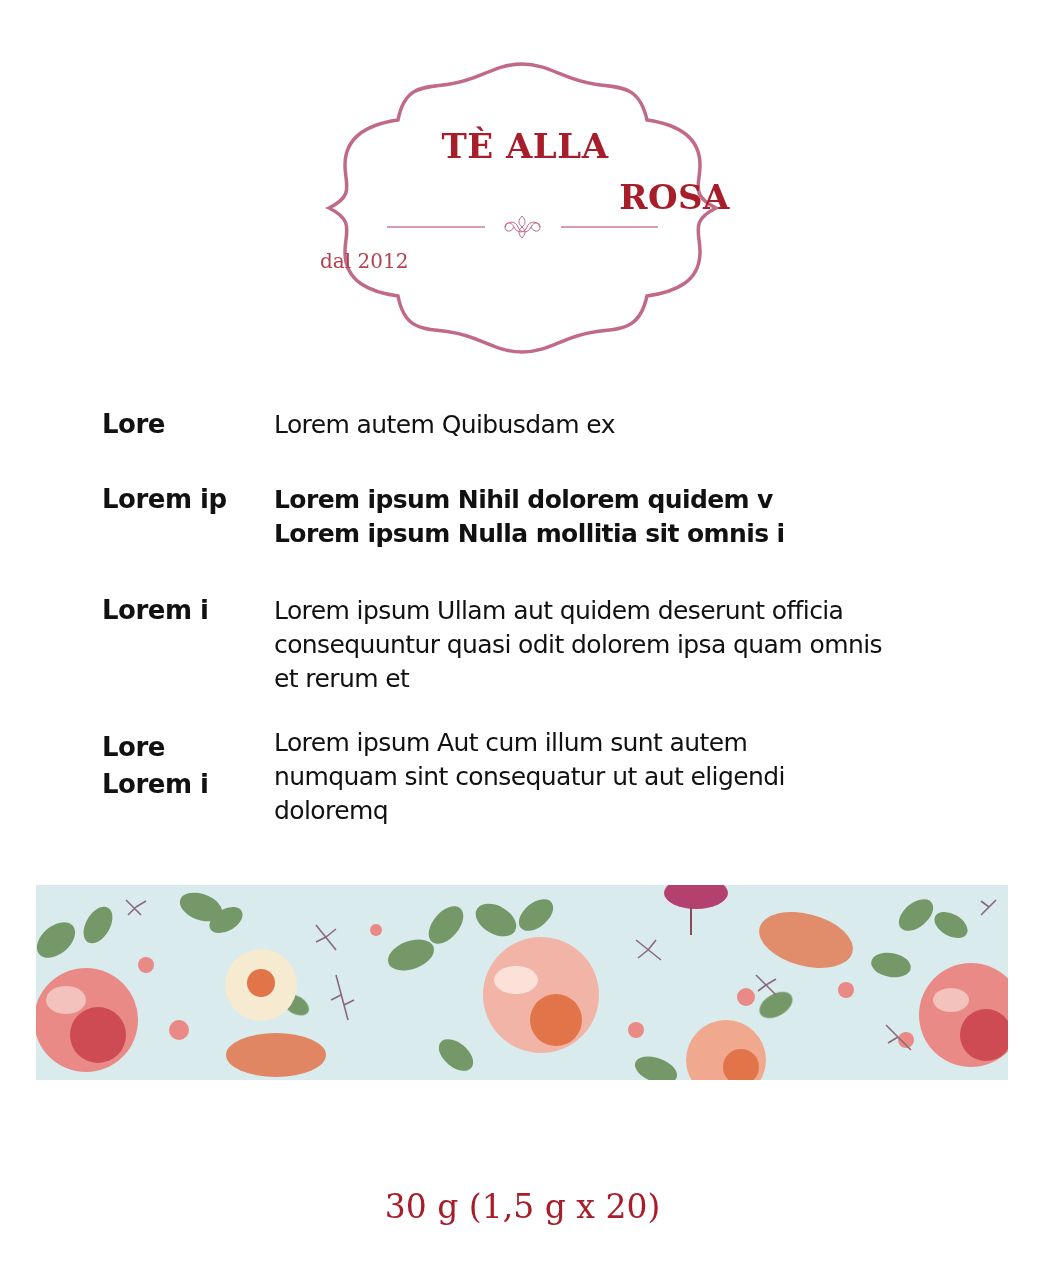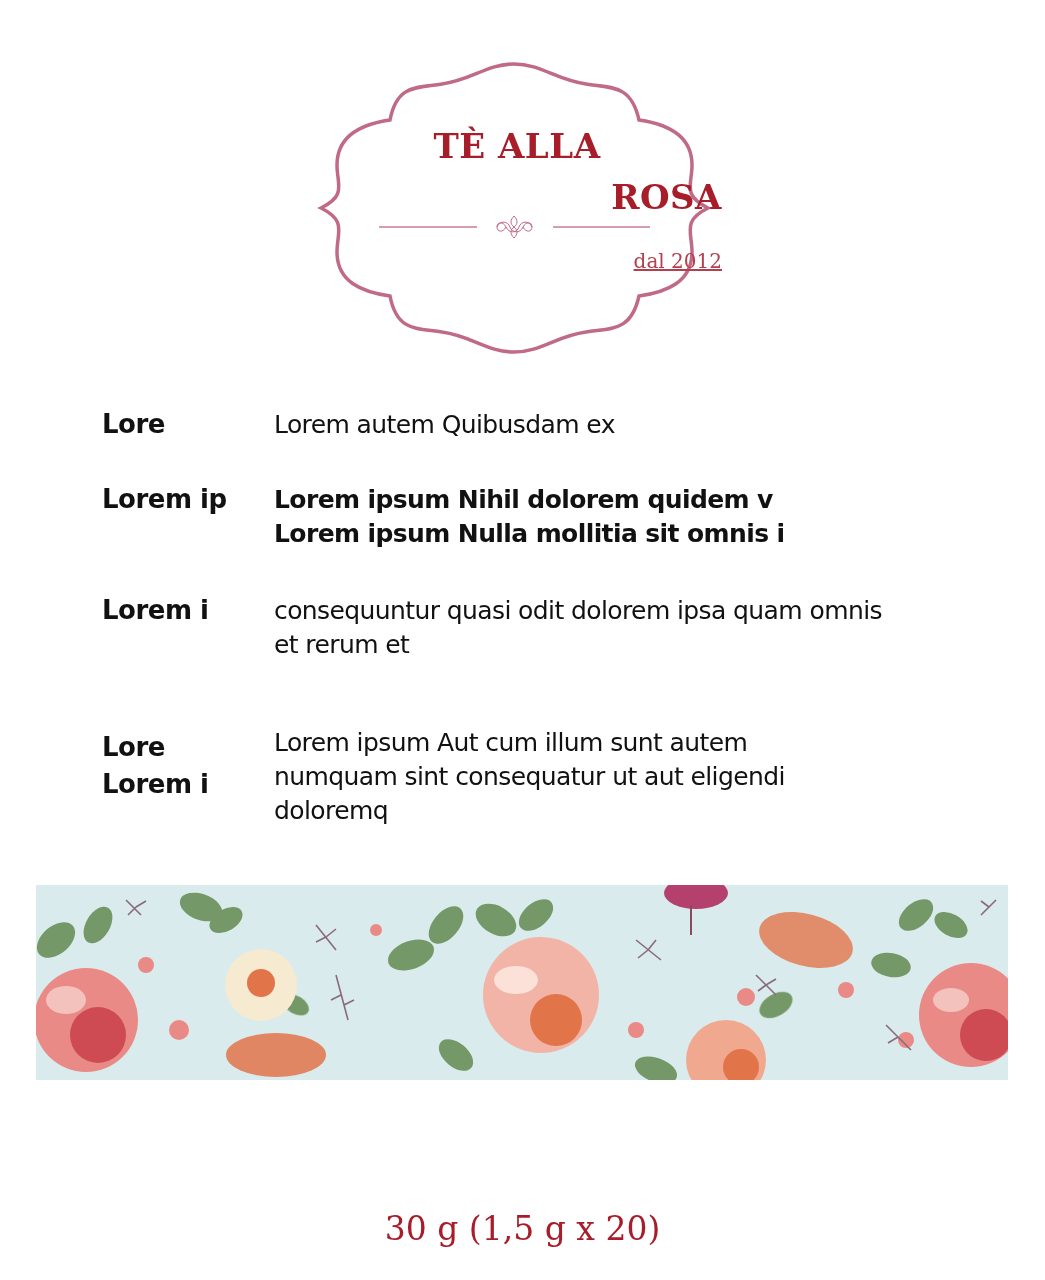--- a/index.html
+++ b/index.html
@@ -1,41 +1,41 @@
 <!DOCTYPE html>
 <html><head>
   <meta charset="utf-8">
   <style>
     html, body { margin: 0; padding: 0; background: #ffffff; }
     body { width: 1045px; height: 1280px; position: relative; overflow: hidden; }
 
-    .badge { position: absolute; left: 312px; top: 56px; width: 410px; height: 310px; }
+    .badge { position: absolute; left: 320px; top: 56px; width: 410px; height: 310px; }
     .badge svg { position: absolute; left: 0; top: 0; }
     .badge-title {
       position: absolute; left: 0; width: 410px; text-align: center;
       font-family: "DejaVu Serif", "Liberation Serif", serif; font-weight: bold;
       color: #a71d2a; font-size: 34px; line-height: 40px; letter-spacing: 0.5px;
     }
     .badge-title.l1 { top: 70px; }
     .badge-title.l2 { top: 121px; text-align: right; }
     .badge-sub {
-      position: absolute; left: 0; width: 410px; top: 191px; text-align: right;
+      position: absolute; left: 0; width: 410px; top: 191px; text-align: left;
       font-family: "DejaVu Serif", "Liberation Serif", serif;
-      color: #b4404f; font-size: 20px; line-height: 28px; text-decoration: underline;
+      color: #b4404f; font-size: 20px; line-height: 28px;
     }
 
     .spec { position: absolute; left: 102px; width: 880px;
       font-family: "DejaVu Sans", "Liberation Sans", sans-serif; color: #111; }
     .spec .label { position: absolute; left: 0; font-weight: bold; font-size: 26px; line-height: 37px; letter-spacing: -0.5px; }
     .spec .value { position: absolute; left: 172px; width: 690px; font-size: 25px; line-height: 34px; letter-spacing: -0.6px; }
 
     .floral { position: absolute; left: 36px; top: 885px; width: 972px; height: 195px; overflow: hidden; background: #d9ebec; }
     .weight {
       position: absolute; left: 0; width: 1045px; top: 1183px; text-align: center;
-      font-family: "DejaVu Serif", "Liberation Serif", serif; color: #a71d2a; font-size: 33px; line-height: 48px; margin-top: 22px;
+      font-family: "DejaVu Serif", "Liberation Serif", serif; color: #a71d2a; font-size: 33px; line-height: 48px;
     }
   </style>
 </head>
 <body>
 
 <div class="badge">
   <svg width="410" height="310" viewBox="320 56 410 310">
     <path d="M522,64
              C495,64 480,80 450,84 C425,88 405,84 398,120
              C370,124 345,135 345,165 C345,185 355,195 329,208
@@ -70,20 +70,21 @@
   <div class="label" style="top:0;">Lorem ip</div>
   <div class="value" style="top:2px;font-weight:bold;">
     <div>Lorem ipsum Nihil dolorem quidem v</div>
     <div>Lorem ipsum Nulla mollitia sit omnis i</div>
   </div>
 </div>
 
 <div class="spec" style="top:592px;">
   <div class="label" style="top:0;">Lorem i</div>
   <div class="value" style="top:2px;">
+    <div>Lorem ipsum Ullam aut quidem deserunt officia</div>
     <div>consequuntur quasi odit dolorem ipsa quam omnis</div>
     <div>et rerum et</div>
   </div>
 </div>
 
 <div class="spec" style="top:714px;">
   <div class="label" style="top:15px;">
     <div>Lore</div>
     <div>Lorem i</div>
   </div>

